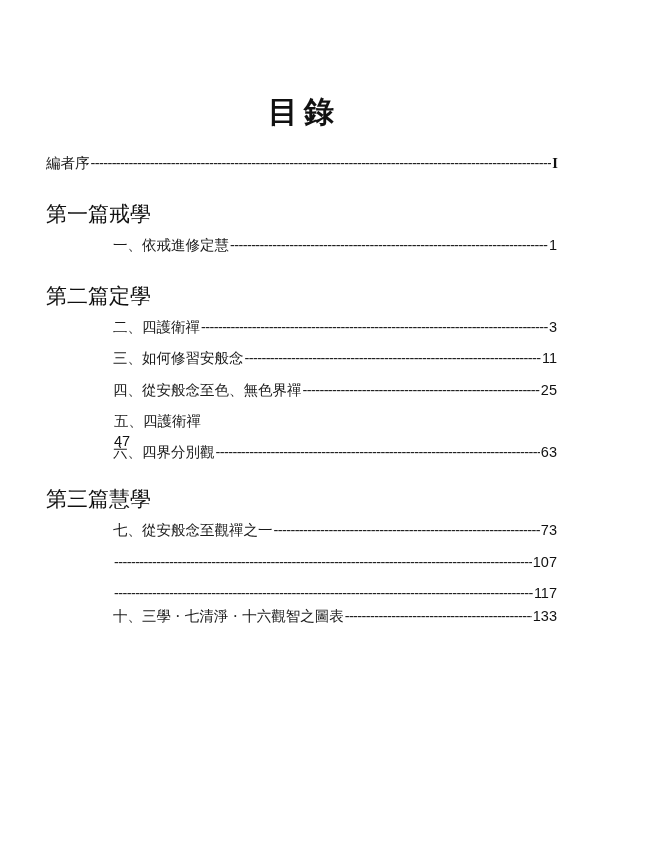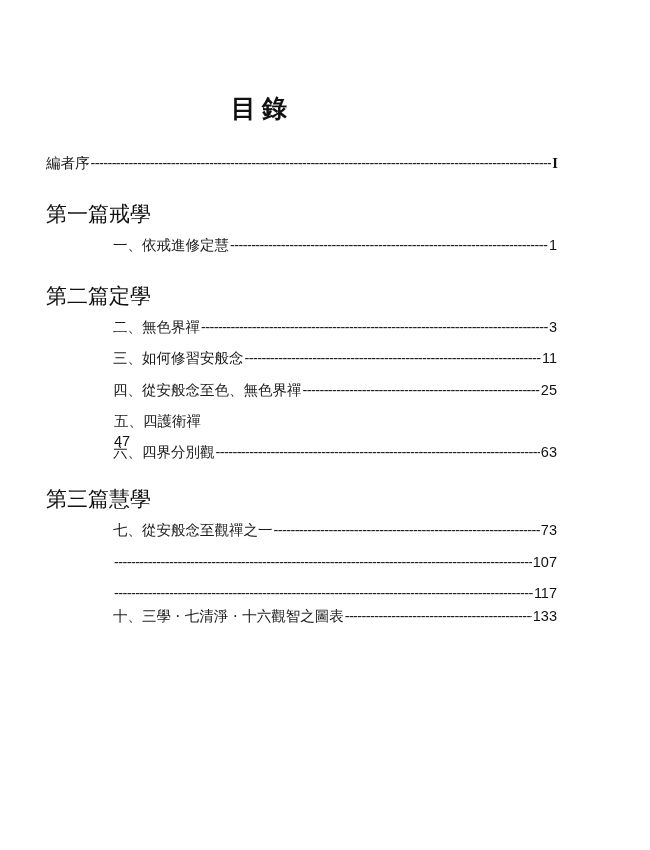--- a/index.html
+++ b/index.html
@@ -3,21 +3,21 @@
   <meta charset="utf-8">
   <style>
     html, body { margin: 0; padding: 0; }
     body {
       width: 650px; height: 850px; background: #ffffff; position: relative; overflow: hidden;
       font-family: "DejaVu Serif", "Liberation Serif", serif; color: #1a1a1a;
     }
     .title {
       position: absolute; top: 92px; left: 0; width: 524px; text-align: center;
       font-family: "DejaVu Sans", "Liberation Sans", sans-serif;
-      font-size: 25px; font-weight: bold; letter-spacing: 6px; color: #111;
+      font-size: 30px; font-weight: bold; letter-spacing: 6px; color: #111; padding-left: 42px;
     }
     .row {
       position: absolute; display: flex; align-items: baseline; height: 20px;
       font-size: 14.5px; line-height: 20px;
     }
     .row .label { white-space: nowrap; }
     .row .leader {
       flex: 1; overflow: hidden; white-space: nowrap; margin: 0 1px;
       font-family: "Liberation Sans", sans-serif; letter-spacing: -0.6px; color: #222;
     }
@@ -52,21 +52,21 @@
   <div class="row entry" style="top:235px;">
     <span class="label">一、依戒進修定慧</span>
     <span class="leader">------------------------------------------------------------------------------------------------------------------------------------------------</span>
     <span class="page">1</span>
   </div>
 
   <div class="section" style="top:282px;">
     <span>第二篇</span><span class="part-name">定學</span>
   </div>
   <div class="row entry" style="top:317px;">
-    <span class="label">二、無色界禪</span>
+    <span class="label">二、四護衛禪</span>
     <span class="leader">------------------------------------------------------------------------------------------------------------------------------------------------</span>
     <span class="page">3</span>
   </div>
   <div class="row entry" style="top:348px;">
     <span class="label">三、如何修習安般念</span>
     <span class="leader">------------------------------------------------------------------------------------------------------------------------------------------------</span>
     <span class="page">11</span>
   </div>
   <div class="row entry" style="top:380px;">
     <span class="label">四、從安般念至色、無色界禪 </span>

